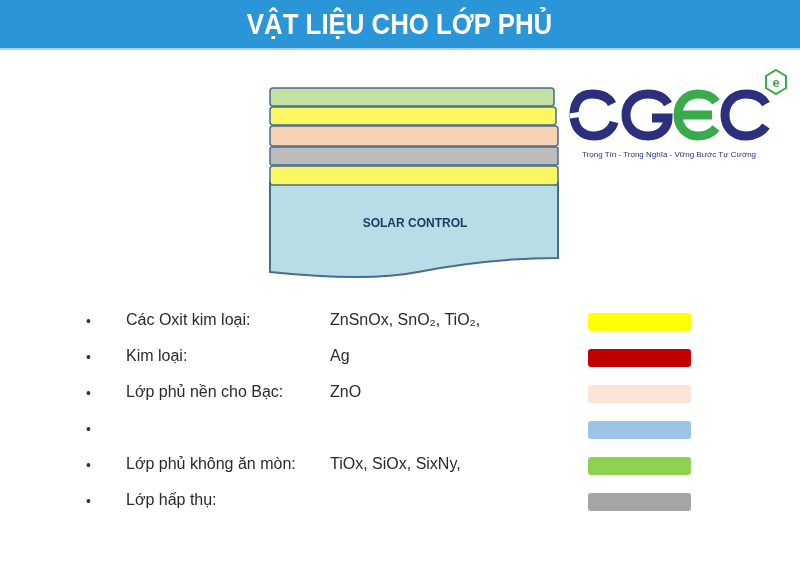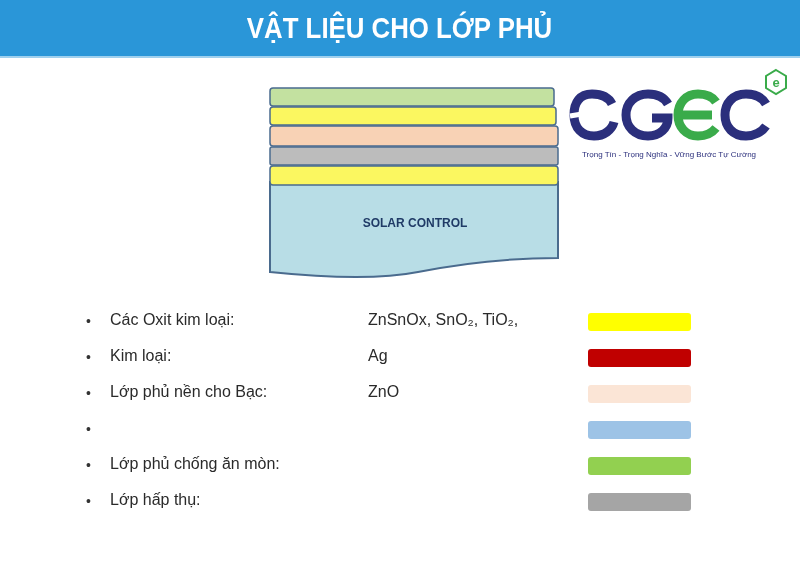--- a/index.html
+++ b/index.html
@@ -1,20 +1,20 @@
 <!DOCTYPE html>
 <html><head>
 <meta charset="utf-8">
 <style>
   * { margin: 0; padding: 0; box-sizing: border-box; }
   html, body { width: 800px; height: 561px; background: #ffffff; overflow: hidden; }
   body { position: relative; font-family: "Liberation Sans", "DejaVu Sans", sans-serif; }
 
   .header {
-    position: absolute; left: 0; top: 0; width: 800px; height: 58px;
+    position: absolute; left: 0; top: 0; width: 800px; height: 50px;
     background: #2a96d8;
     border-bottom: 2px solid #9fd0ee;
     display: flex; align-items: center; justify-content: center;
   }
   .header-title {
     color: #ffffff; font-size: 30px; font-weight: bold; letter-spacing: 0px;
     font-family: "Liberation Sans", sans-serif;
     transform: scaleX(0.86);
   }
 
@@ -30,22 +30,22 @@
   .logo { position: absolute; left: 568px; top: 68px; width: 222px; height: 100px; }
   .logo svg { position: absolute; left: 0; top: 0; }
   .logo-tagline {
     position: absolute; left: 14px; top: 82px; font-size: 8px; color: #2b2f7c; white-space: nowrap;
   }
 
   
   .list { position: absolute; left: 86px; top: 310px; }
   .row { position: absolute; left: 0; height: 26px; width: 620px; }
   .bullet { position: absolute; left: 0; top: 3px; font-size: 14px; color: #333; }
-  .row-label { position: absolute; left: 24px; top: 1px; font-size: 16px; color: #2a2a2a; white-space: nowrap; }
-  .row-value { position: absolute; left: 244px; top: 1px; font-size: 16px; color: #2a2a2a; white-space: nowrap; margin-left: 38px; }
+  .row-label { position: absolute; left: 40px; top: 1px; font-size: 16px; color: #2a2a2a; white-space: nowrap; }
+  .row-value { position: absolute; left: 244px; top: 1px; font-size: 16px; color: #2a2a2a; white-space: nowrap; }
   .swatch { position: absolute; left: 502px; top: 3px; width: 103px; height: 18px; border-radius: 3px; }
 </style>
 </head>
 <body>
 
 <div class="header">
   <div class="header-title">VẬT LIỆU CHO LỚP PHỦ</div>
 </div>
 
 <div class="diagram">
@@ -109,21 +109,22 @@
     <span class="row-label">Lớp phủ nền cho Bạc:</span>
     <span class="row-value">ZnO</span>
     <span class="swatch" style="background:#fbe5d6"></span>
   </div>
   <div class="row" style="top:108px">
     <span class="bullet">•</span>
     <span class="swatch" style="background:#9dc3e6"></span>
   </div>
   <div class="row" style="top:144px">
     <span class="bullet">•</span>
-    <span class="row-label">Lớp phủ chống ăn mòn:</span>
+    <span class="row-label">Lớp phủ không ăn mòn:</span>
+    <span class="row-value">TiOx, SiOx, SixNy,</span>
     <span class="swatch" style="background:#92d050"></span>
   </div>
   <div class="row" style="top:180px">
     <span class="bullet">•</span>
     <span class="row-label">Lớp hấp thụ:</span>
     <span class="swatch" style="background:#a5a5a5"></span>
   </div>
 </div>
 
 </body></html>

